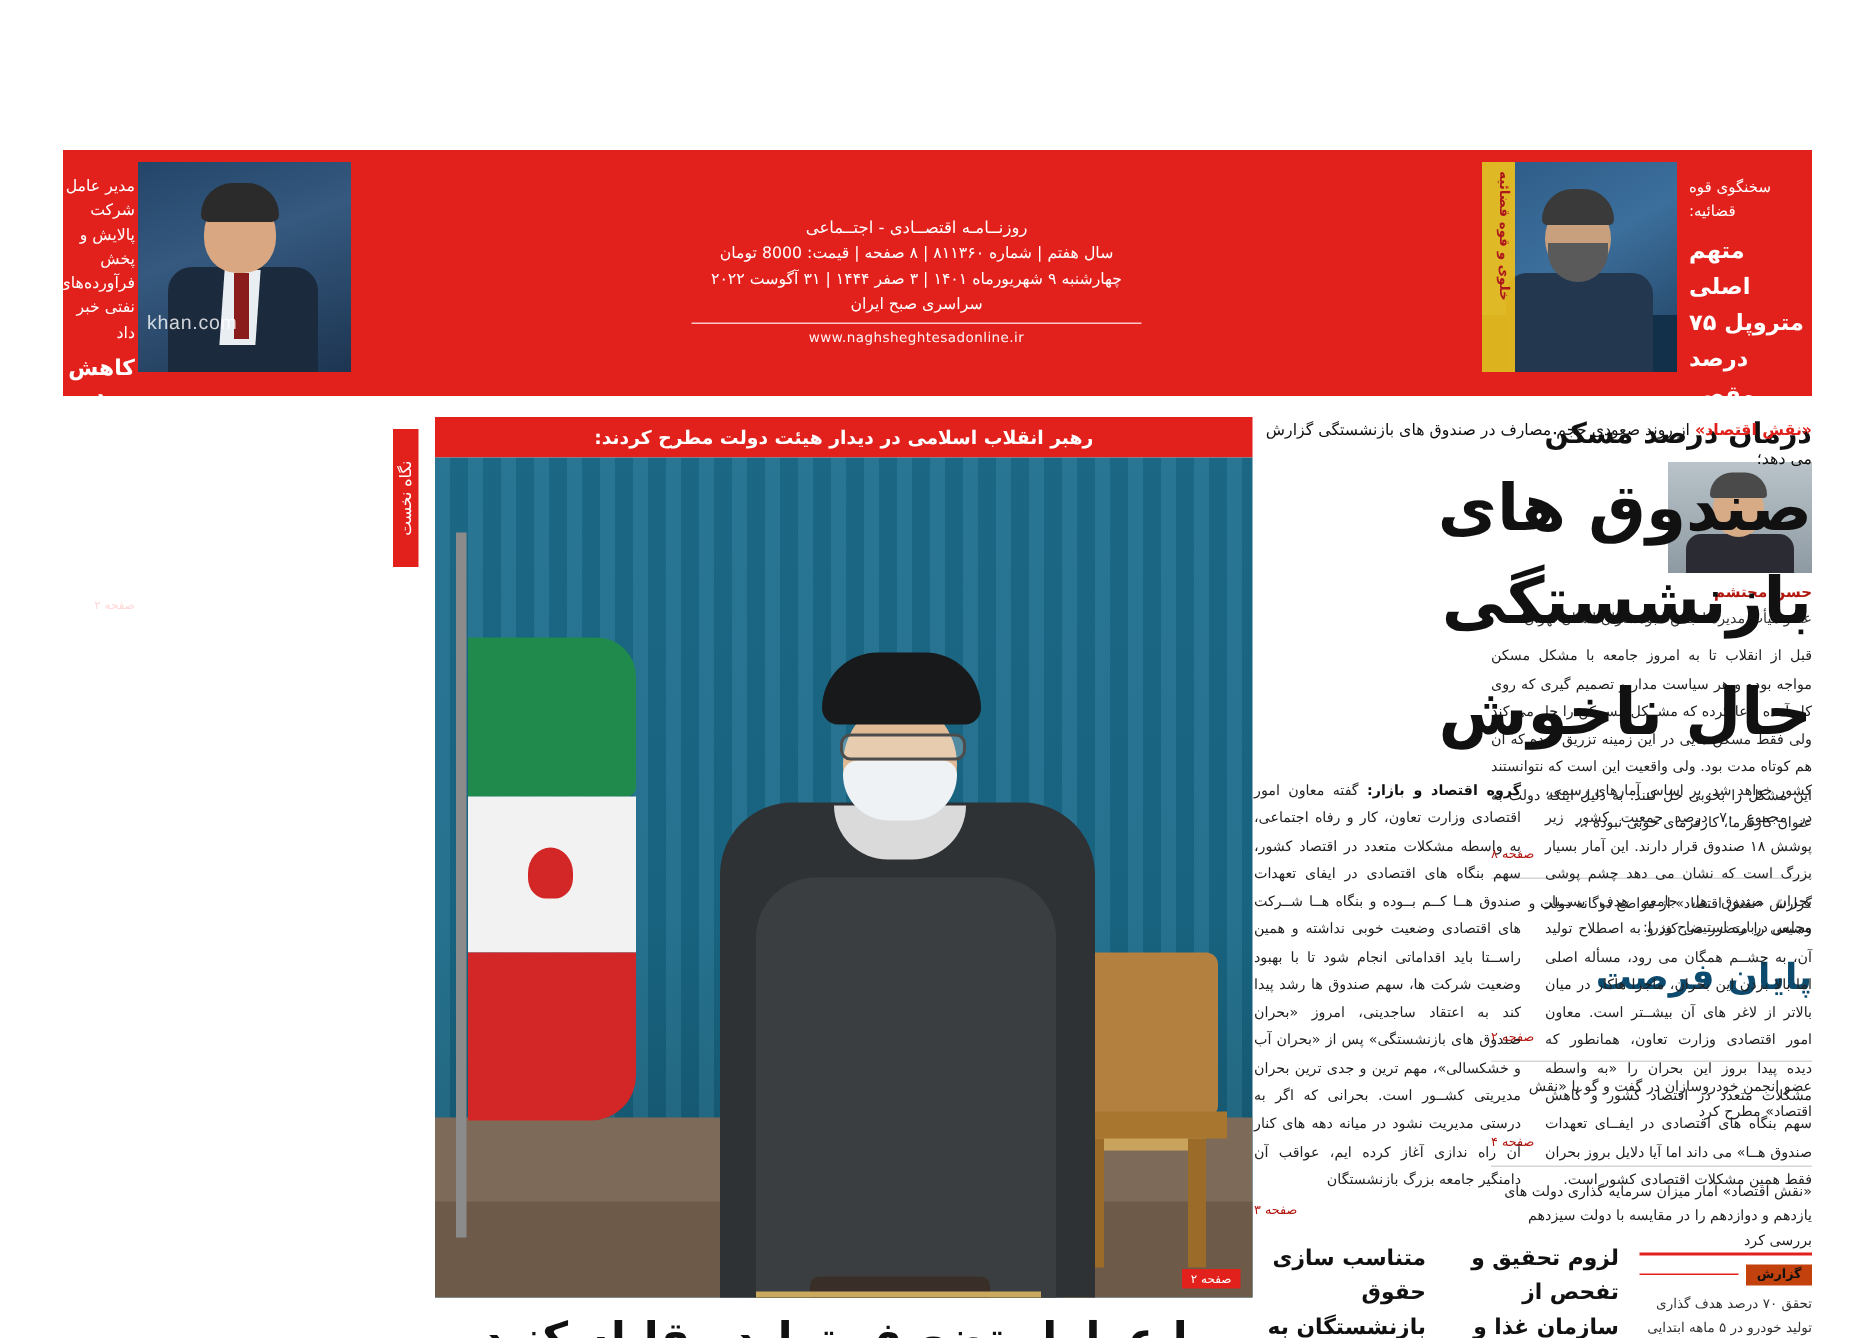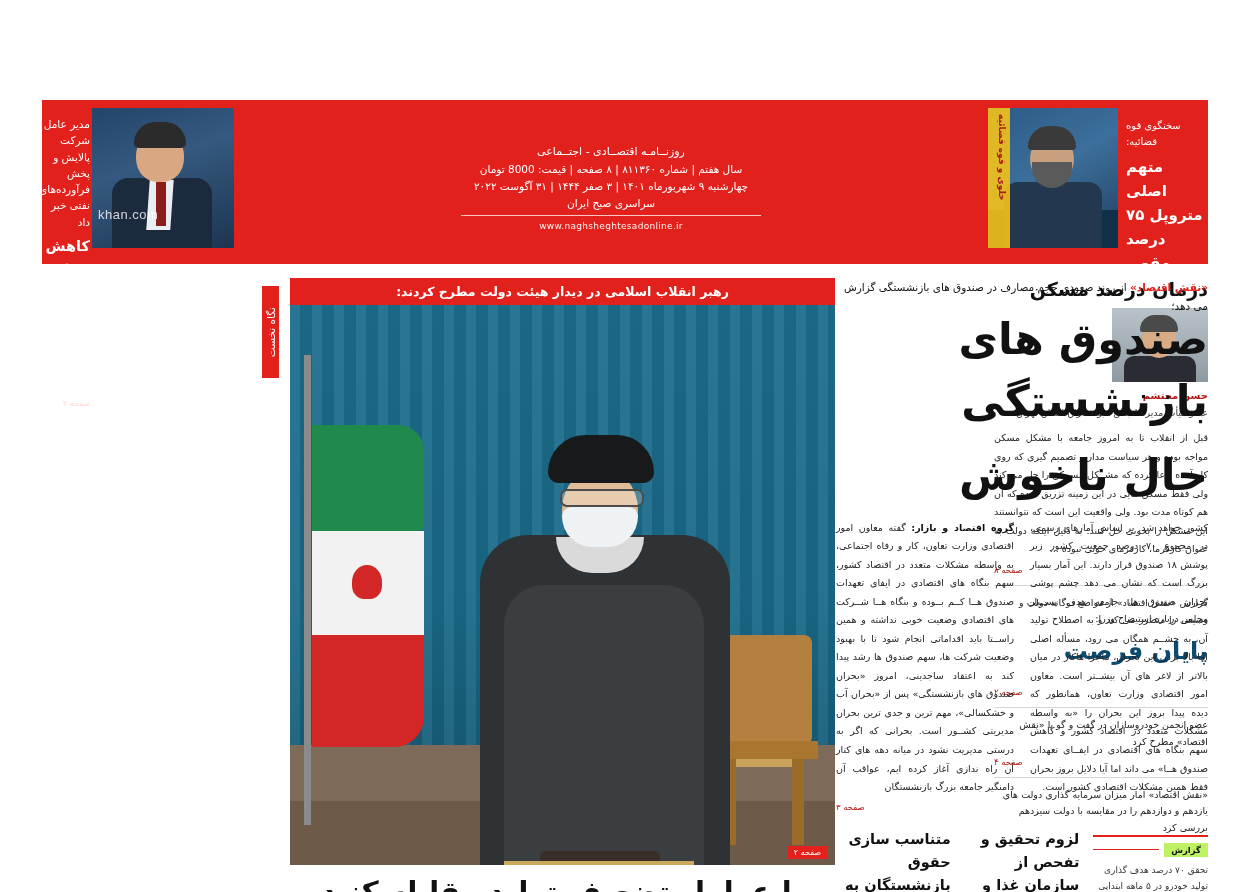--- a/index.html
+++ b/index.html
@@ -174,21 +174,21 @@
   .lf-col{flex:1;font-size:9.5px;line-height:1.95;color:#222;text-align:justify;}
   .lf-col b{color:#111;}
   .lf-pg{font-size:8.5px;color:#b3160f;text-align:left;margin-top:5px;}
 
   .lf-grid{display:flex;flex-direction:row;gap:14px;margin-top:16px;}
   .lf-cell{flex:1;}
   .lf-cell h3{font-size:14.5px;font-weight:bold;color:#111;line-height:1.6;margin:0 0 6px;}
   .lf-cell .pg{font-size:8px;color:#b3160f;text-align:left;}
   .hr-red{height:2px;background:#e2211c;margin:7px 0 6px;}
   .tagrow{display:flex;align-items:center;gap:5px;margin-bottom:5px;}
-  .tag{background:#bef264;color:#111;font-size:8.5px;padding:2px 7px;font-weight:bold;}
+  .tag{background:#c2410c;color:#111;font-size:8.5px;padding:2px 7px;font-weight:bold;}
   .tagline{flex:1;height:1px;background:#e2211c;}
   .lf-sub{font-size:9px;line-height:1.8;color:#333;min-height:34px;}
 </style>
 </head>
 <body>
 
 <div class="page">
 
   <div class="masthead">
 

